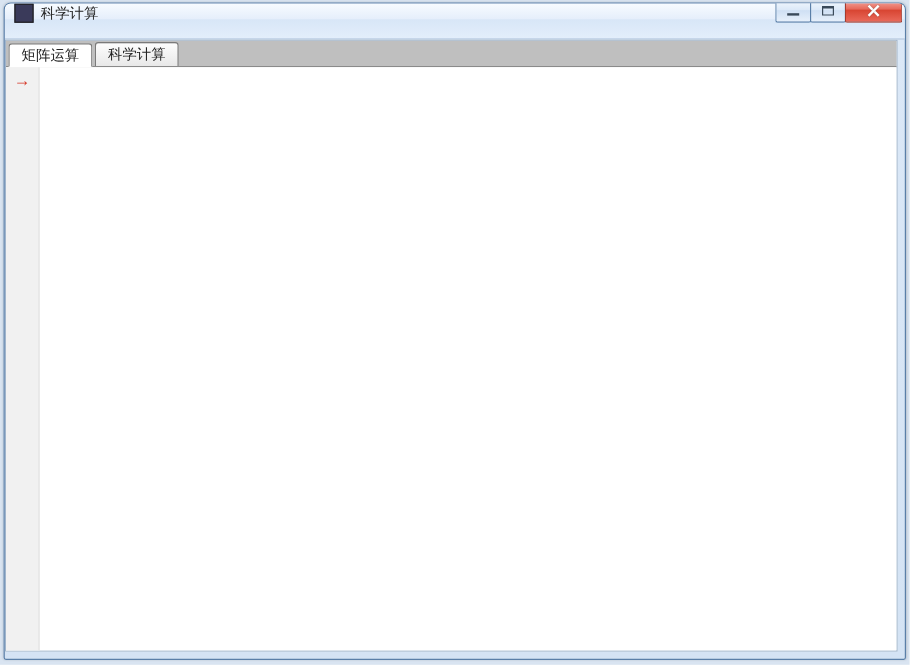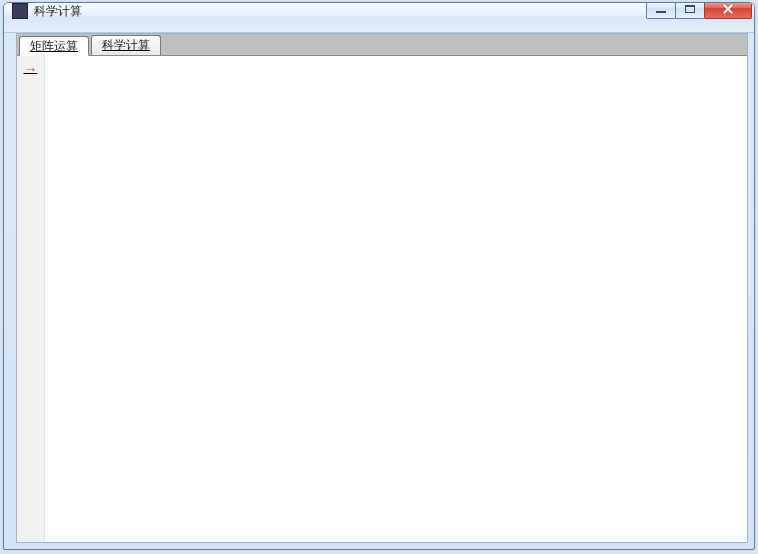--- a/index.html
+++ b/index.html
@@ -70,24 +70,24 @@
   }
   .win-btn .glyph-x::before, .win-btn .glyph-x::after {
     content:""; position:absolute; left:0; top:5px; width:12px; height:2px;
     background:#fff; box-shadow:0 0 1px rgba(0,0,0,0.4);
   }
   .win-btn .glyph-x::before { transform: rotate(45deg); }
   .win-btn .glyph-x::after  { transform: rotate(-45deg); }
 
   .client {
     flex: 1;
-    margin: 0 6px 6px 12px;
+    margin: 0 6px 6px 0;
     background: #fff;
     border: 1px solid #9fb4cc;
-    display: flex; flex-direction: column; text-decoration: underline;
+    display: flex; flex-direction: column;
   }
   .tabstrip {
     height: 22px;
     background: #bfbfbf;
     border-bottom: 1px solid #8a8a8a;
     display: flex; align-items: flex-end;
     padding-left: 2px;
     gap: 2px;
   }
   .tab {

